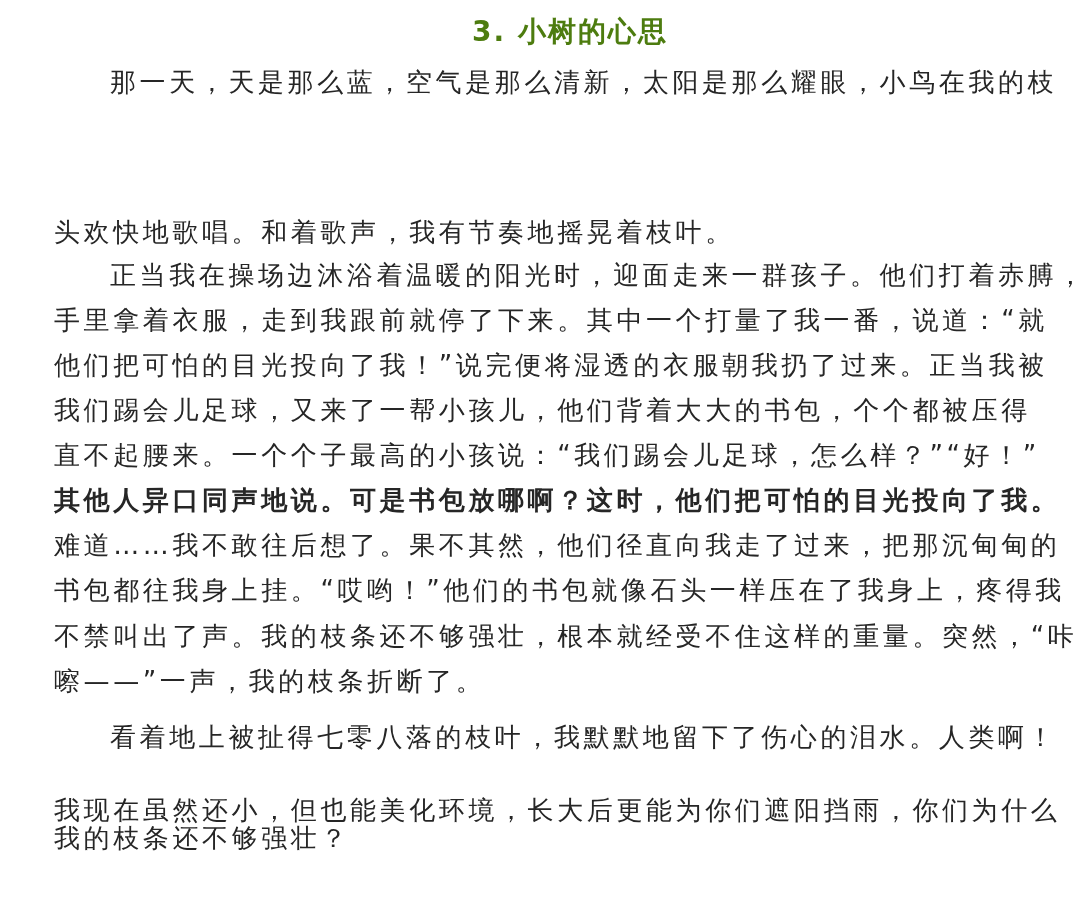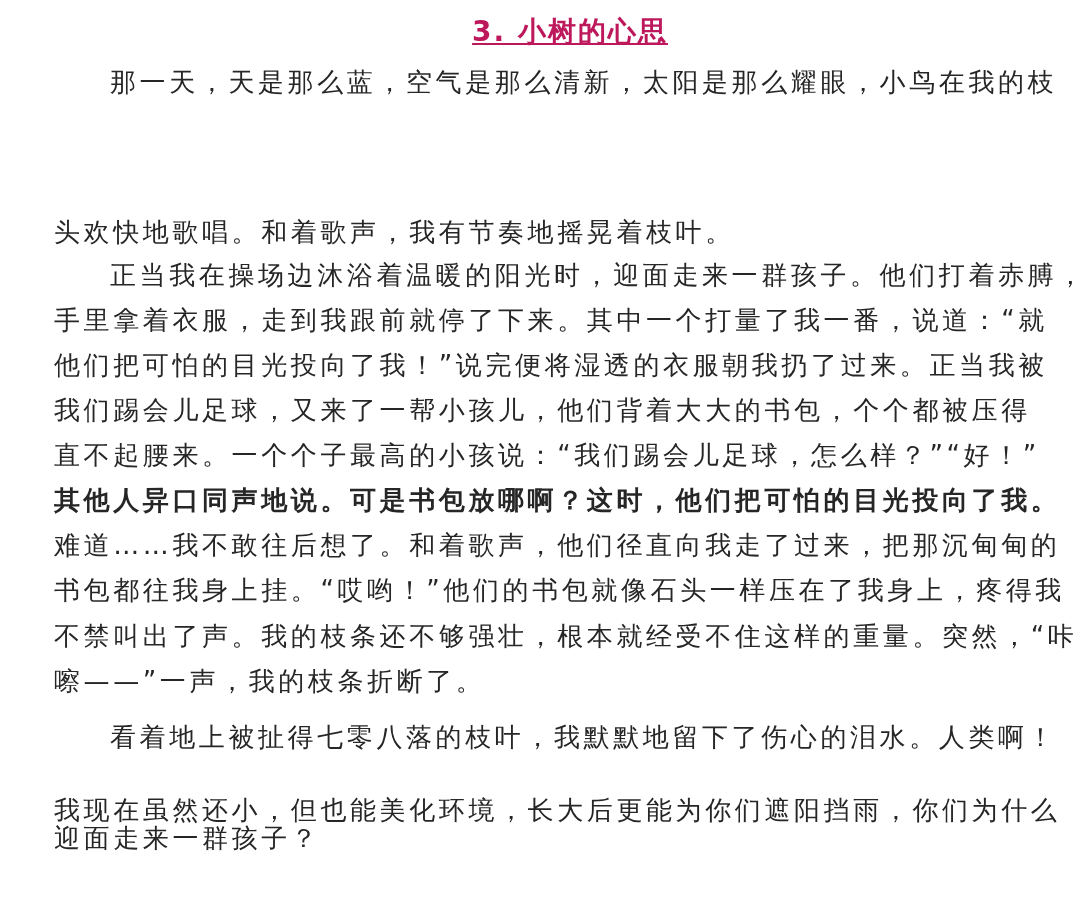--- a/index.html
+++ b/index.html
@@ -4,22 +4,22 @@
 <style>
   html, body { margin: 0; padding: 0; }
   body {
     width: 1080px; height: 918px; background: #ffffff; position: relative; overflow: hidden;
     font-family: "DejaVu Serif", "Liberation Serif", serif;
     color: #1e1e1e;
   }
   .title {
     position: absolute; left: 0; width: 1080px; top: 14px; text-align: center;
     font-size: 28px; line-height: 36px; letter-spacing: 2px; font-weight: bold;
-    font-family: "DejaVu Sans", "Liberation Sans", sans-serif; color: #be185d;
-    padding-left: 60px; box-sizing: border-box; text-decoration: underline;
+    font-family: "DejaVu Sans", "Liberation Sans", sans-serif; color: #4d7c0f;
+    padding-left: 60px; box-sizing: border-box;
   }
   .line {
     position: absolute; left: 54px; width: 980px; white-space: nowrap;
     font-size: 26px; line-height: 34px; letter-spacing: 3.6px; color: #262626;
     font-family: "DejaVu Sans", "Liberation Sans", sans-serif; font-weight: normal;
   }
   .indent { left: 110px; }
 </style>
 </head>
 <body>
@@ -28,20 +28,20 @@
 
 <div class="line indent" style="top:65px;">那一天，天是那么蓝，空气是那么清新，太阳是那么耀眼，小鸟在我的枝</div>
 <div class="line" style="top:215px;">头欢快地歌唱。和着歌声，我有节奏地摇晃着枝叶。</div>
 
 <div class="line indent" style="top:258px;">正当我在操场边沐浴着温暖的阳光时，迎面走来一群孩子。他们打着赤膊，</div>
 <div class="line" style="top:303px;">手里拿着衣服，走到我跟前就停了下来。其中一个打量了我一番，说道：“就</div>
 <div class="line" style="top:348px;">他们把可怕的目光投向了我！”说完便将湿透的衣服朝我扔了过来。正当我被</div>
 <div class="line" style="top:393px;">我们踢会儿足球，又来了一帮小孩儿，他们背着大大的书包，个个都被压得</div>
 <div class="line" style="top:438px;">直不起腰来。一个个子最高的小孩说：“我们踢会儿足球，怎么样？”“好！”</div>
 <div class="line" style="top:483px;font-weight:bold;">其他人异口同声地说。可是书包放哪啊？这时，他们把可怕的目光投向了我。</div>
-<div class="line" style="top:528px;">难道……我不敢往后想了。和着歌声，他们径直向我走了过来，把那沉甸甸的</div>
+<div class="line" style="top:528px;">难道……我不敢往后想了。果不其然，他们径直向我走了过来，把那沉甸甸的</div>
 <div class="line" style="top:573px;text-align:center;">书包都往我身上挂。“哎哟！”他们的书包就像石头一样压在了我身上，疼得我</div>
 <div class="line" style="top:619px;">不禁叫出了声。我的枝条还不够强壮，根本就经受不住这样的重量。突然，“咔</div>
 <div class="line" style="top:664px;">嚓——”一声，我的枝条折断了。</div>
 
 <div class="line indent" style="top:720px;">看着地上被扯得七零八落的枝叶，我默默地留下了伤心的泪水。人类啊！</div>
 <div class="line" style="top:793px;">我现在虽然还小，但也能美化环境，长大后更能为你们遮阳挡雨，你们为什么</div>
-<div class="line" style="top:821px;">迎面走来一群孩子？</div>
+<div class="line" style="top:821px;">我的枝条还不够强壮？</div>
 
 </body></html>

